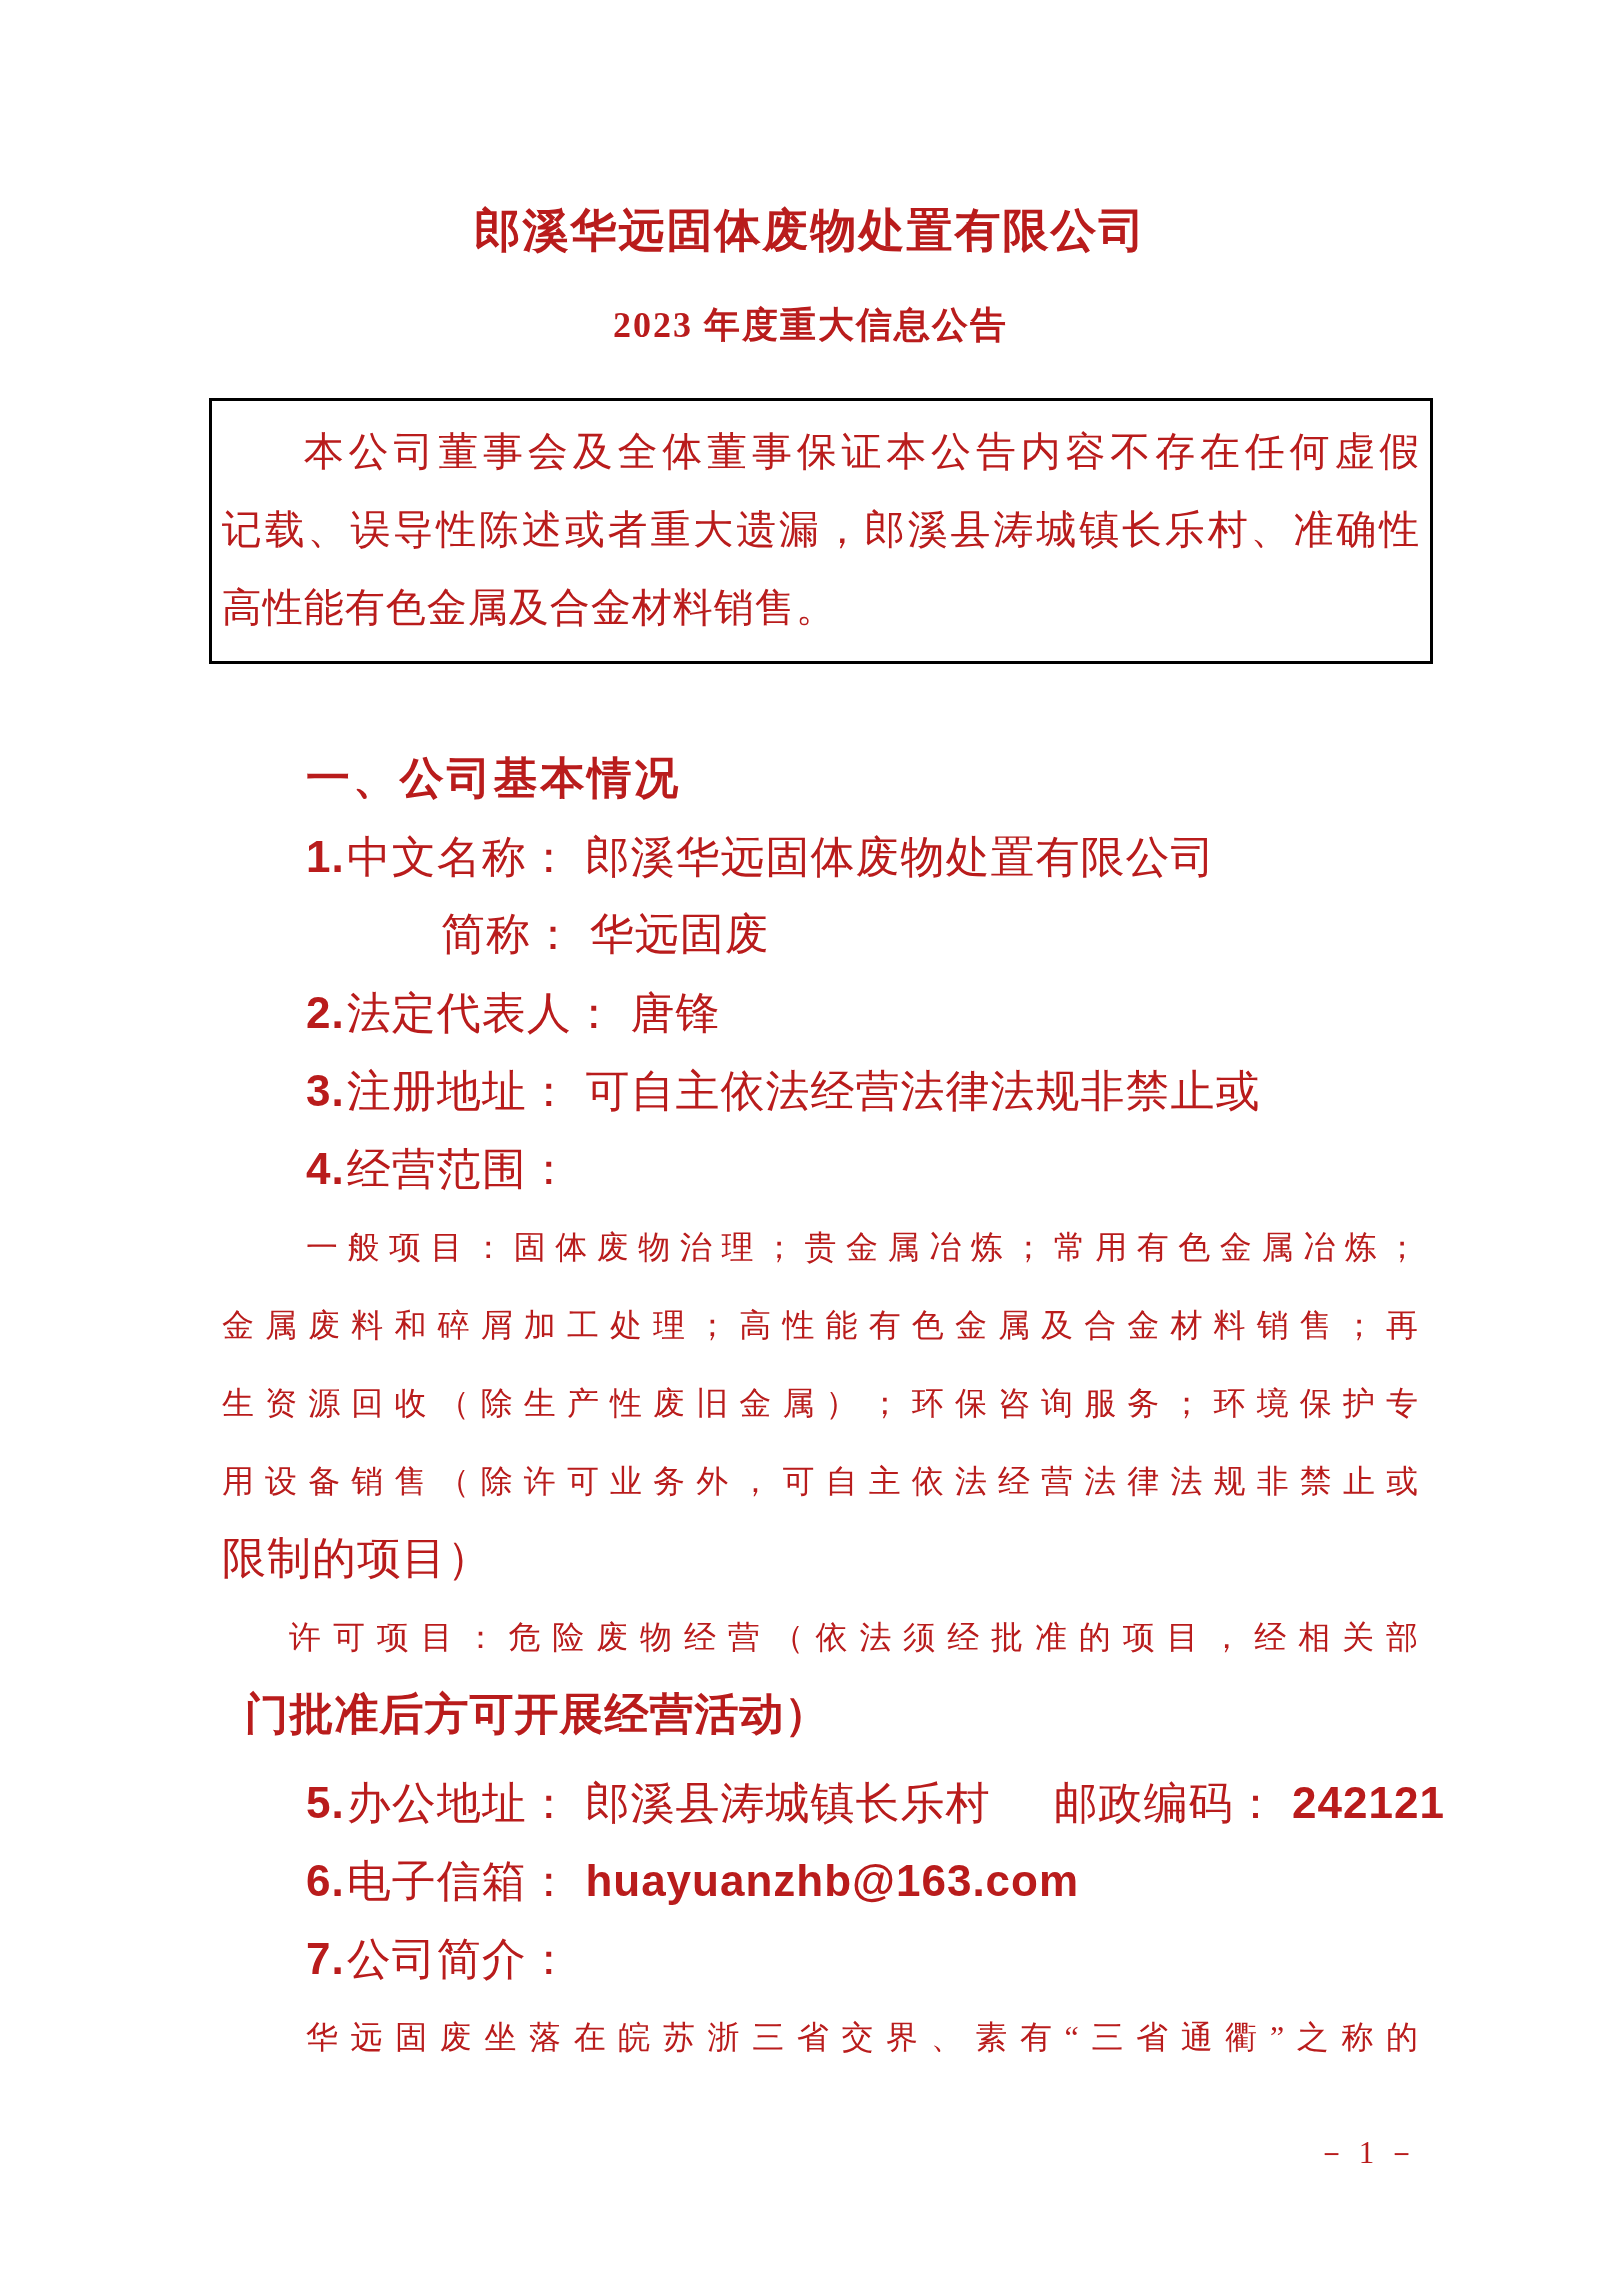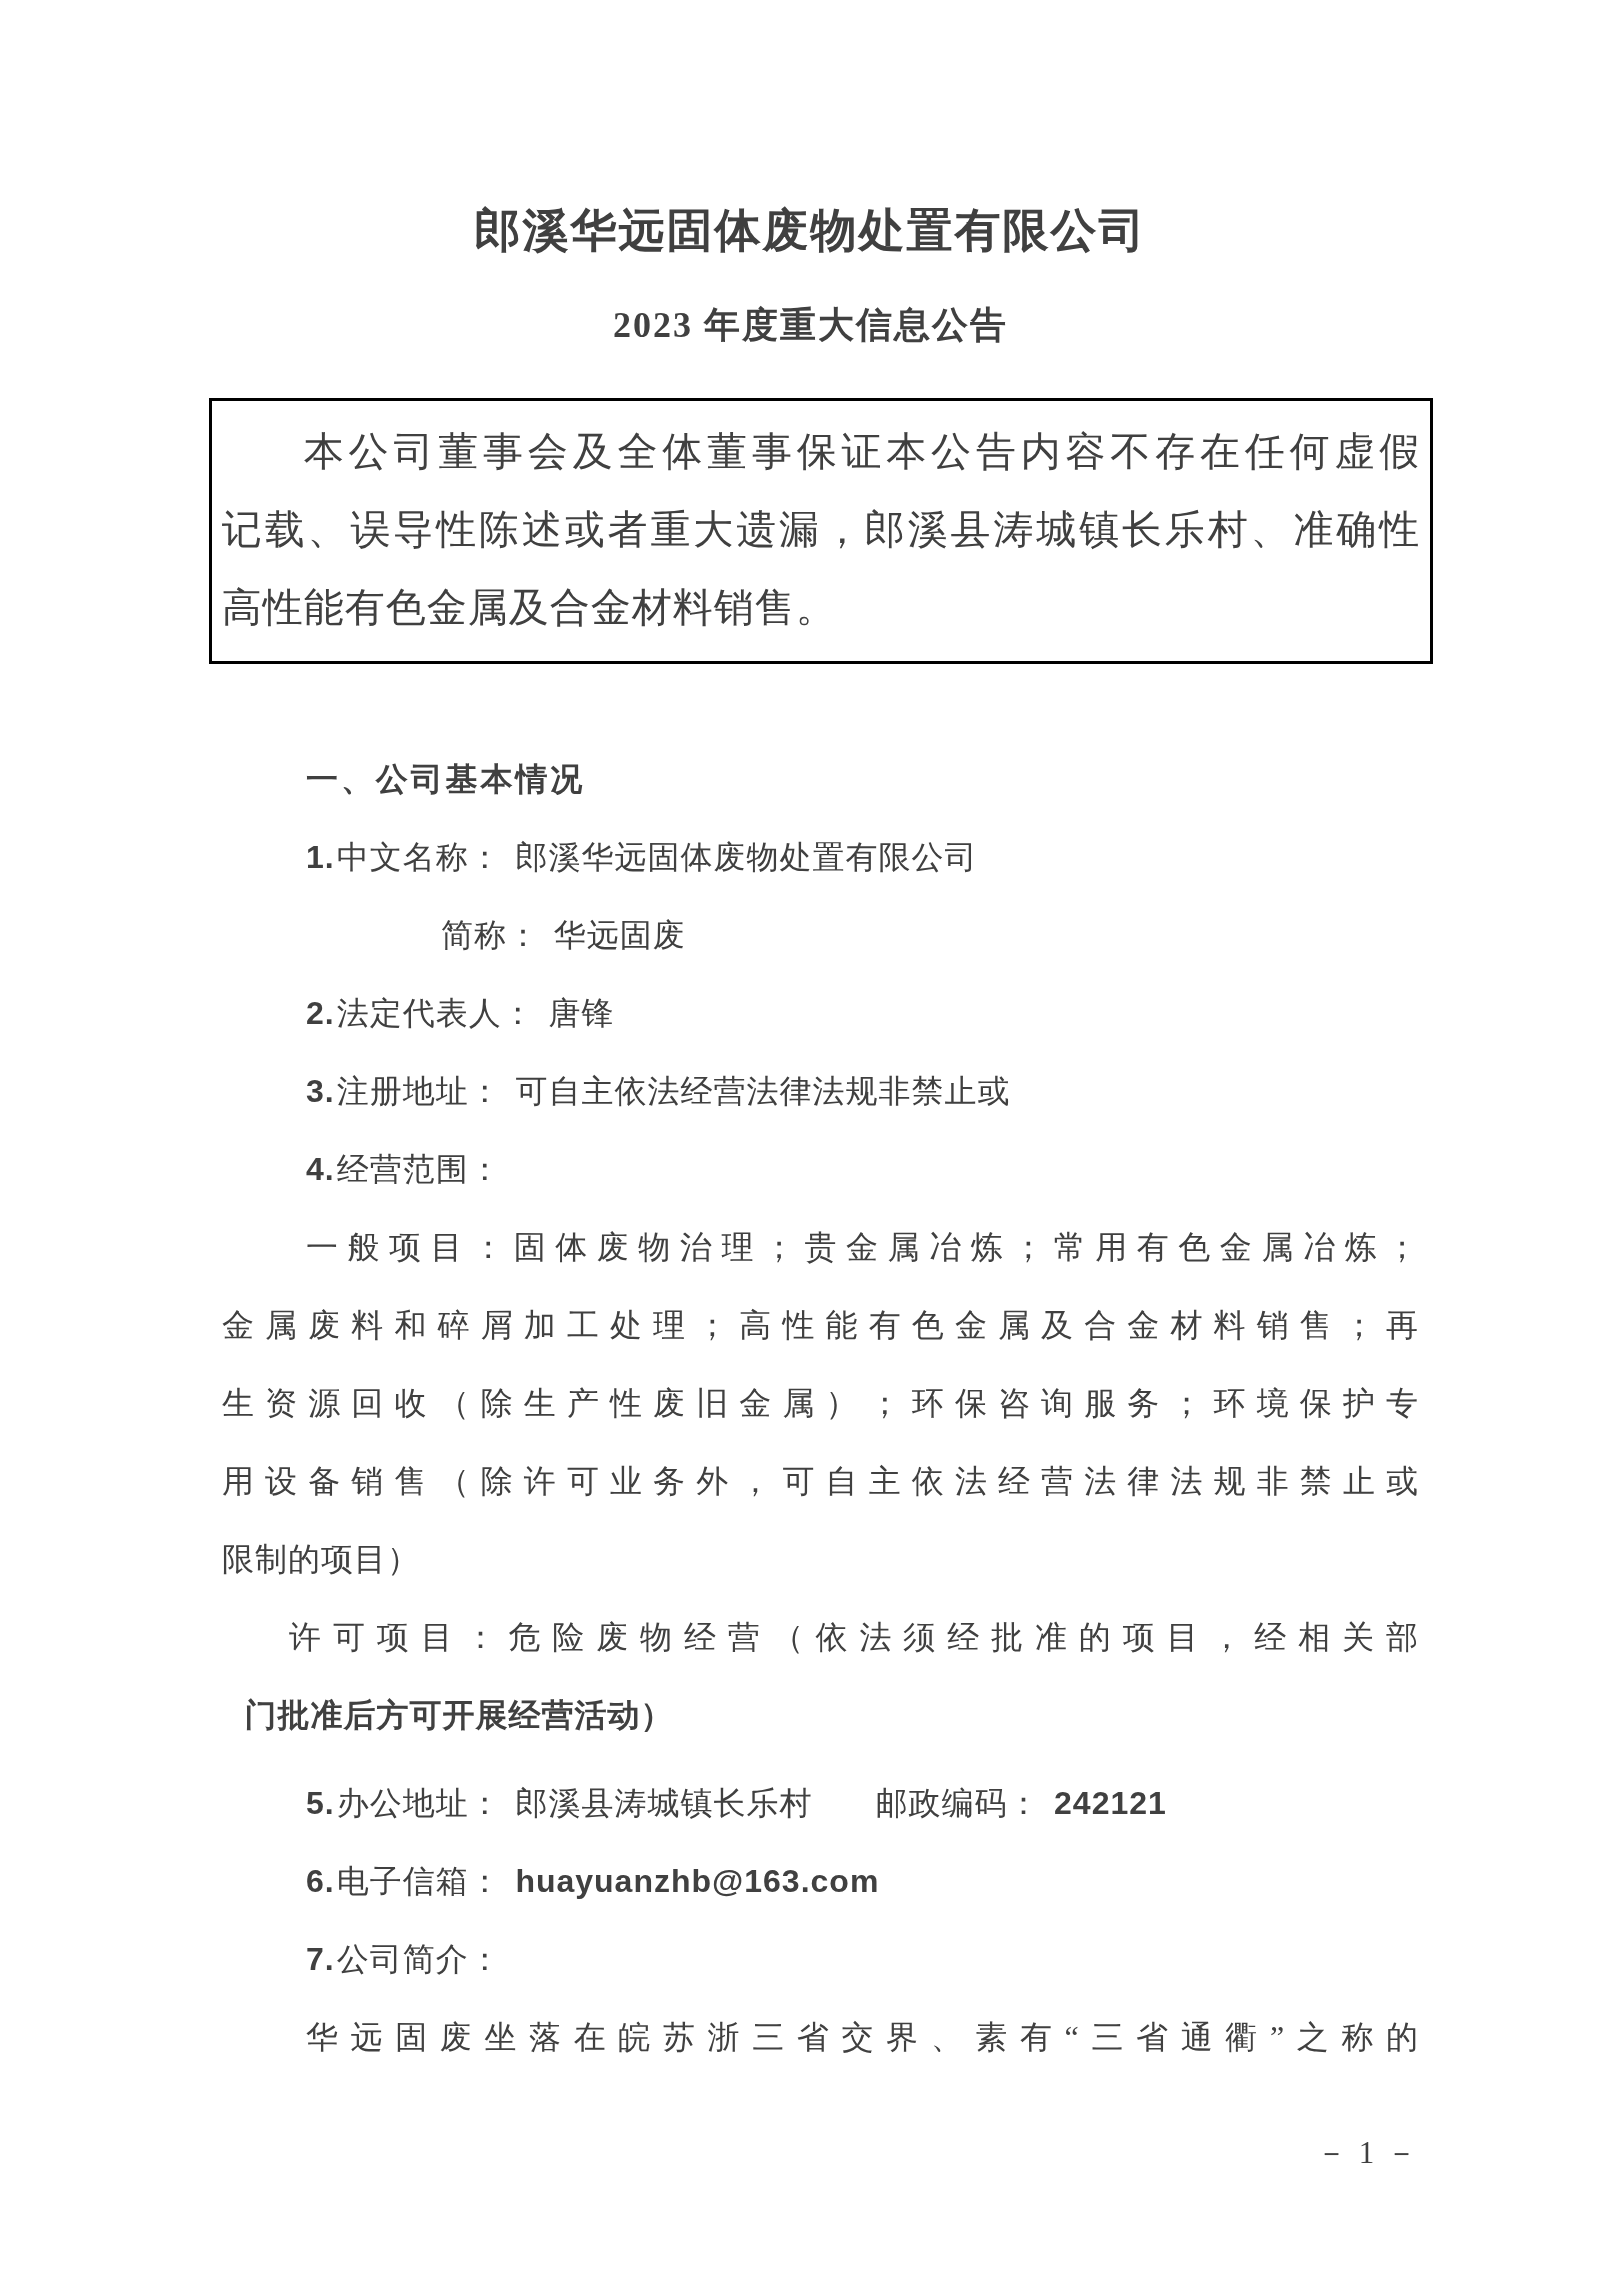--- a/index.html
+++ b/index.html
@@ -1,21 +1,21 @@
 <!DOCTYPE html>
 <html><head>
 <meta charset="utf-8">
 <style>
   html,body{margin:0;padding:0;background:#ffffff;}
   .page{
     position:relative;
     width:1621px;
     height:2293px;
     background:#ffffff;
-    color:#404040;
+    color:#b91c1c;
     font-family:"Liberation Serif","DejaVu Serif",serif;
     overflow:hidden;
   }
   .title{
     position:absolute;
     left:0;
     width:1621px;
     text-align:center;
     font-weight:700;
     letter-spacing:2px;
@@ -42,21 +42,21 @@
   }
   .n-indent{text-indent:82px;}
   .jfull{text-align:justify;text-align-last:justify;white-space:normal;}
   .body{
     position:absolute;
     top:740px;
     left:222px;
     width:1197px;
   }
   .line{
-    font-size:32px;
+    font-size:44px;
     line-height:78px;
     height:78px;
     letter-spacing:1px;
     white-space:nowrap;
   }
   .jline{
     font-size:32px;
     line-height:78px;
     height:78px;
     letter-spacing:1px;

